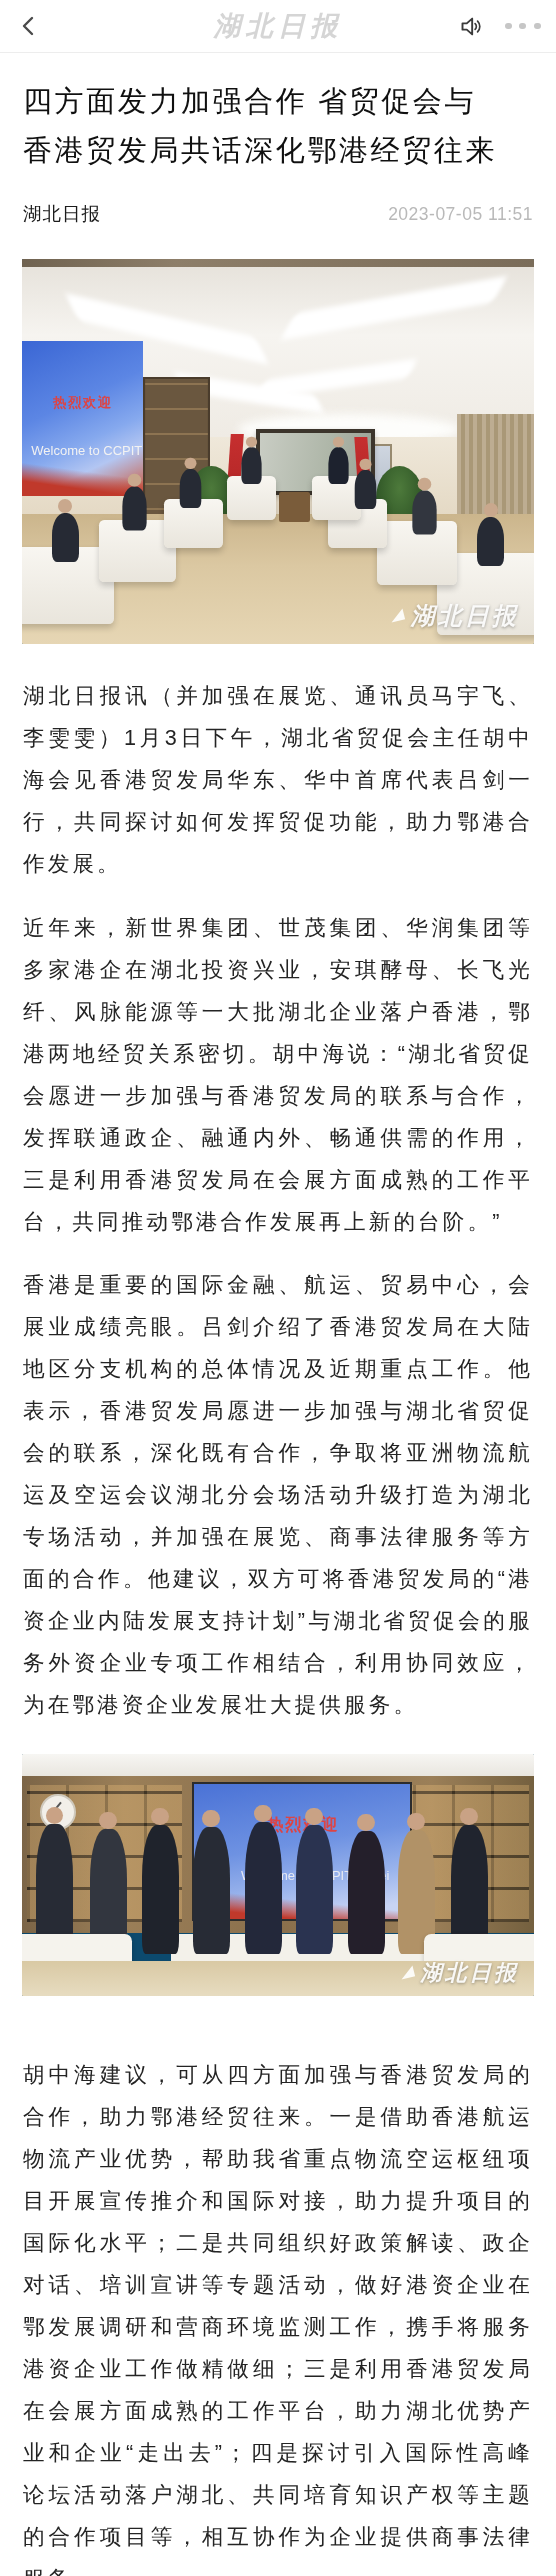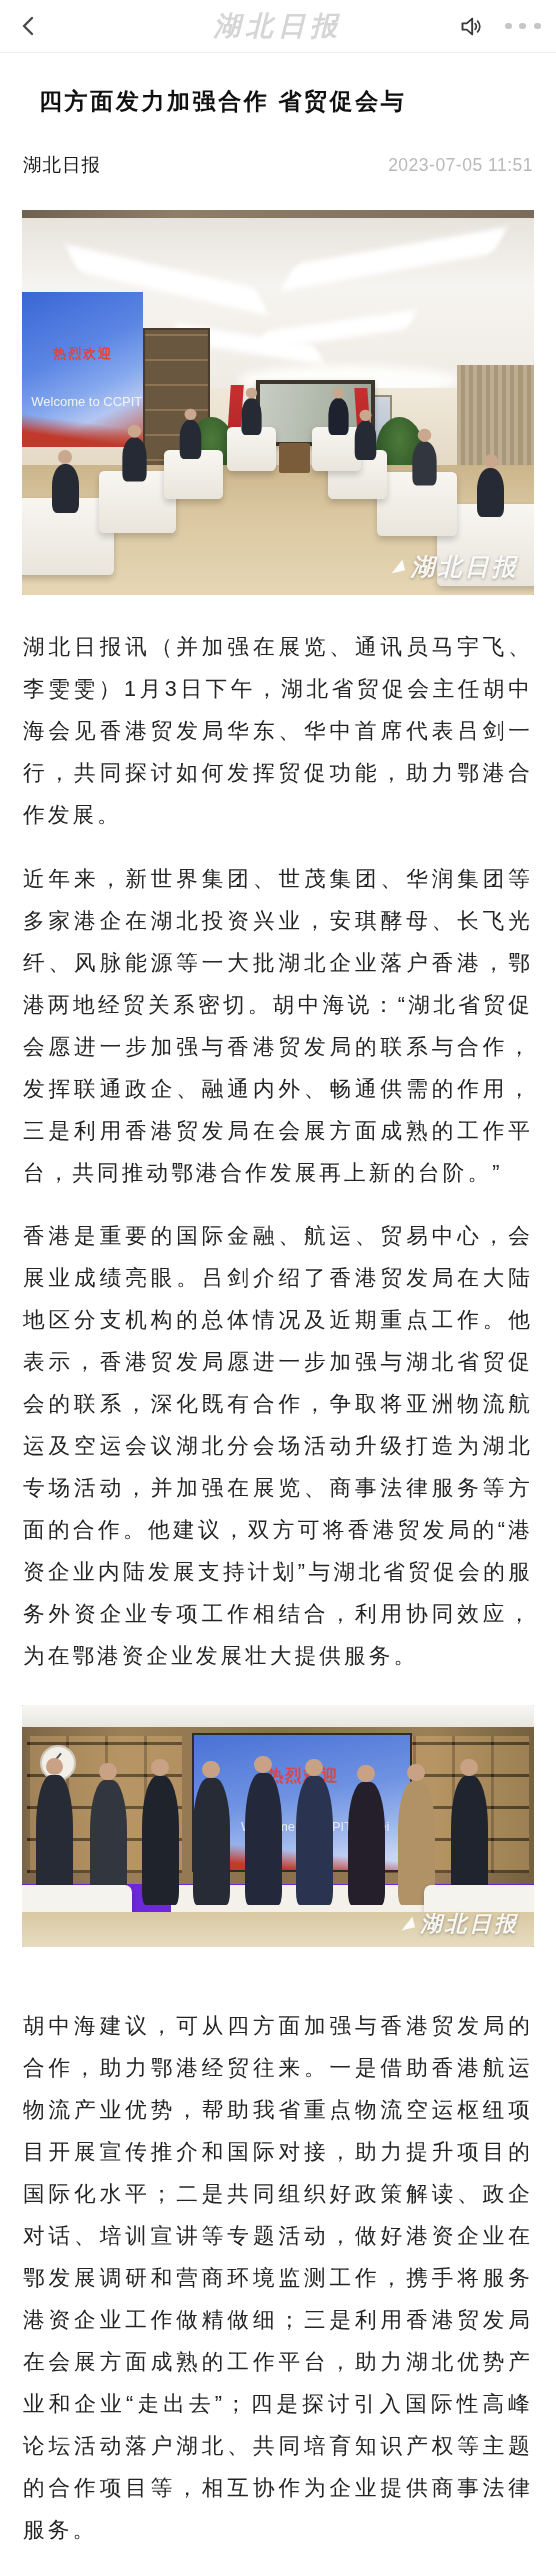--- a/index.html
+++ b/index.html
@@ -9,33 +9,33 @@
   
   .topbar { position:relative; height:52px; border-bottom:1px solid #ededed; }
   .back-btn { position:absolute; left:14.4px; top:11.3px; width:29px; height:29px; display:flex; align-items:center; justify-content:center; }
   .logo { position:absolute; left:0; right:0; top:0; height:52px; display:flex; align-items:center; justify-content:center;
           font-size:27px; color:#d5d5d5; font-style:italic; font-weight:600; letter-spacing:5.2px; pointer-events:none; }
   .right-icons { position:absolute; right:15.5px; top:0; height:52px; display:flex; align-items:center; gap:19.6px; }
   .dots { display:flex; gap:7.7px; }
   .dots i { width:6.7px; height:6.7px; border-radius:50%; background:#c6c6c6; }
 
   
-  .title { margin:24px 39px 0; font-size:23px; line-height:49px; font-weight:700; color:#101010; letter-spacing:2.6px; }
+  .title { margin:24px 23px 0; font-size:29px; line-height:49px; font-weight:400; color:#101010; letter-spacing:2.6px; }
   .title span { display:block; }
   .byline { margin:26px 23px 0; display:flex; justify-content:space-between; align-items:baseline; }
   .source { font-size:18.5px; color:#1c1c1c; letter-spacing:1px; }
   .timestamp { font-size:17.5px; color:#b9b9b9; letter-spacing:0.5px; }
 
   
   .article p { margin:21.6px 23px 0; font-size:21.6px; line-height:42px; letter-spacing:3.1px; color:#242424; text-align:justify; }
   .article p.first { margin-top:31px; }
   .article2 p.first { margin-top:58px; }
 
   
-  .photo { position:relative; overflow:hidden; background:#6d28d9; border-radius:1px; }
+  .photo { position:relative; overflow:hidden; background:#0c4a6e; border-radius:1px; }
   .photo > div { position:absolute; }
   .photo1 { margin:33px 21.6px 0; height:385px; }
   .photo2 { margin:28px 21.6px 0; height:242px; }
 
   
   .p1-ceilband { top:0; left:0; right:0; height:8.2px; background:linear-gradient(90deg,#6f6250,#8d7e69 30%,#7a6c59); }
   .p1-ceiling { top:8.2px; left:0; right:0; height:171px;
       background:linear-gradient(180deg,#e7e3dc,#f6f4f0 40%,#efebe4),
       repeating-linear-gradient(100deg,transparent 0 46px,rgba(0,0,0,.04) 46px 47px); }
   .p1-strip { background:#fff; filter:blur(2.6px); border-radius:6.2px; }
@@ -150,20 +150,21 @@
       <div class="dots">
         <i></i>
           <i></i>
           <i></i>
       </div>
     </div>
   </div>
 
   <h1 class="title">
     <span>四方面发力加强合作 省贸促会与</span>
+    <span>香港贸发局共话深化鄂港经贸往来</span>
   </h1>
 
   <div class="byline">
     <span class="source">湖北日报</span>
     <span class="timestamp">2023-07-05 11:51</span>
   </div>
 
   <div class="photo photo1">
     <div class="p1-ceilband"></div>
     <div class="p1-ceiling"></div>

